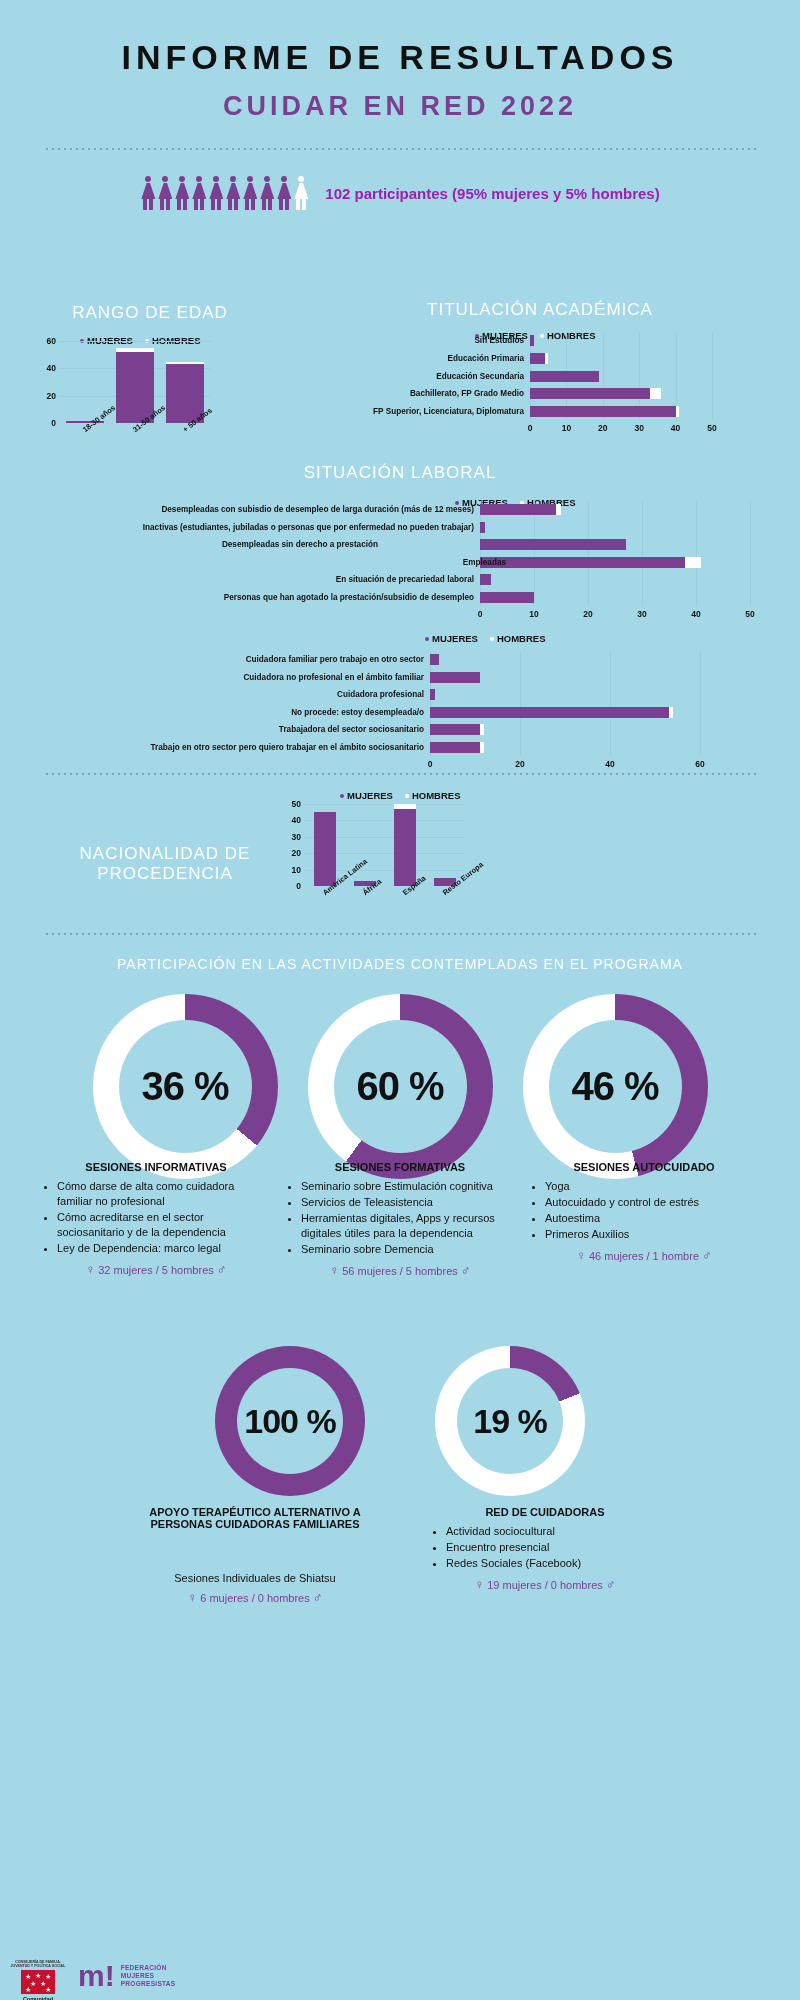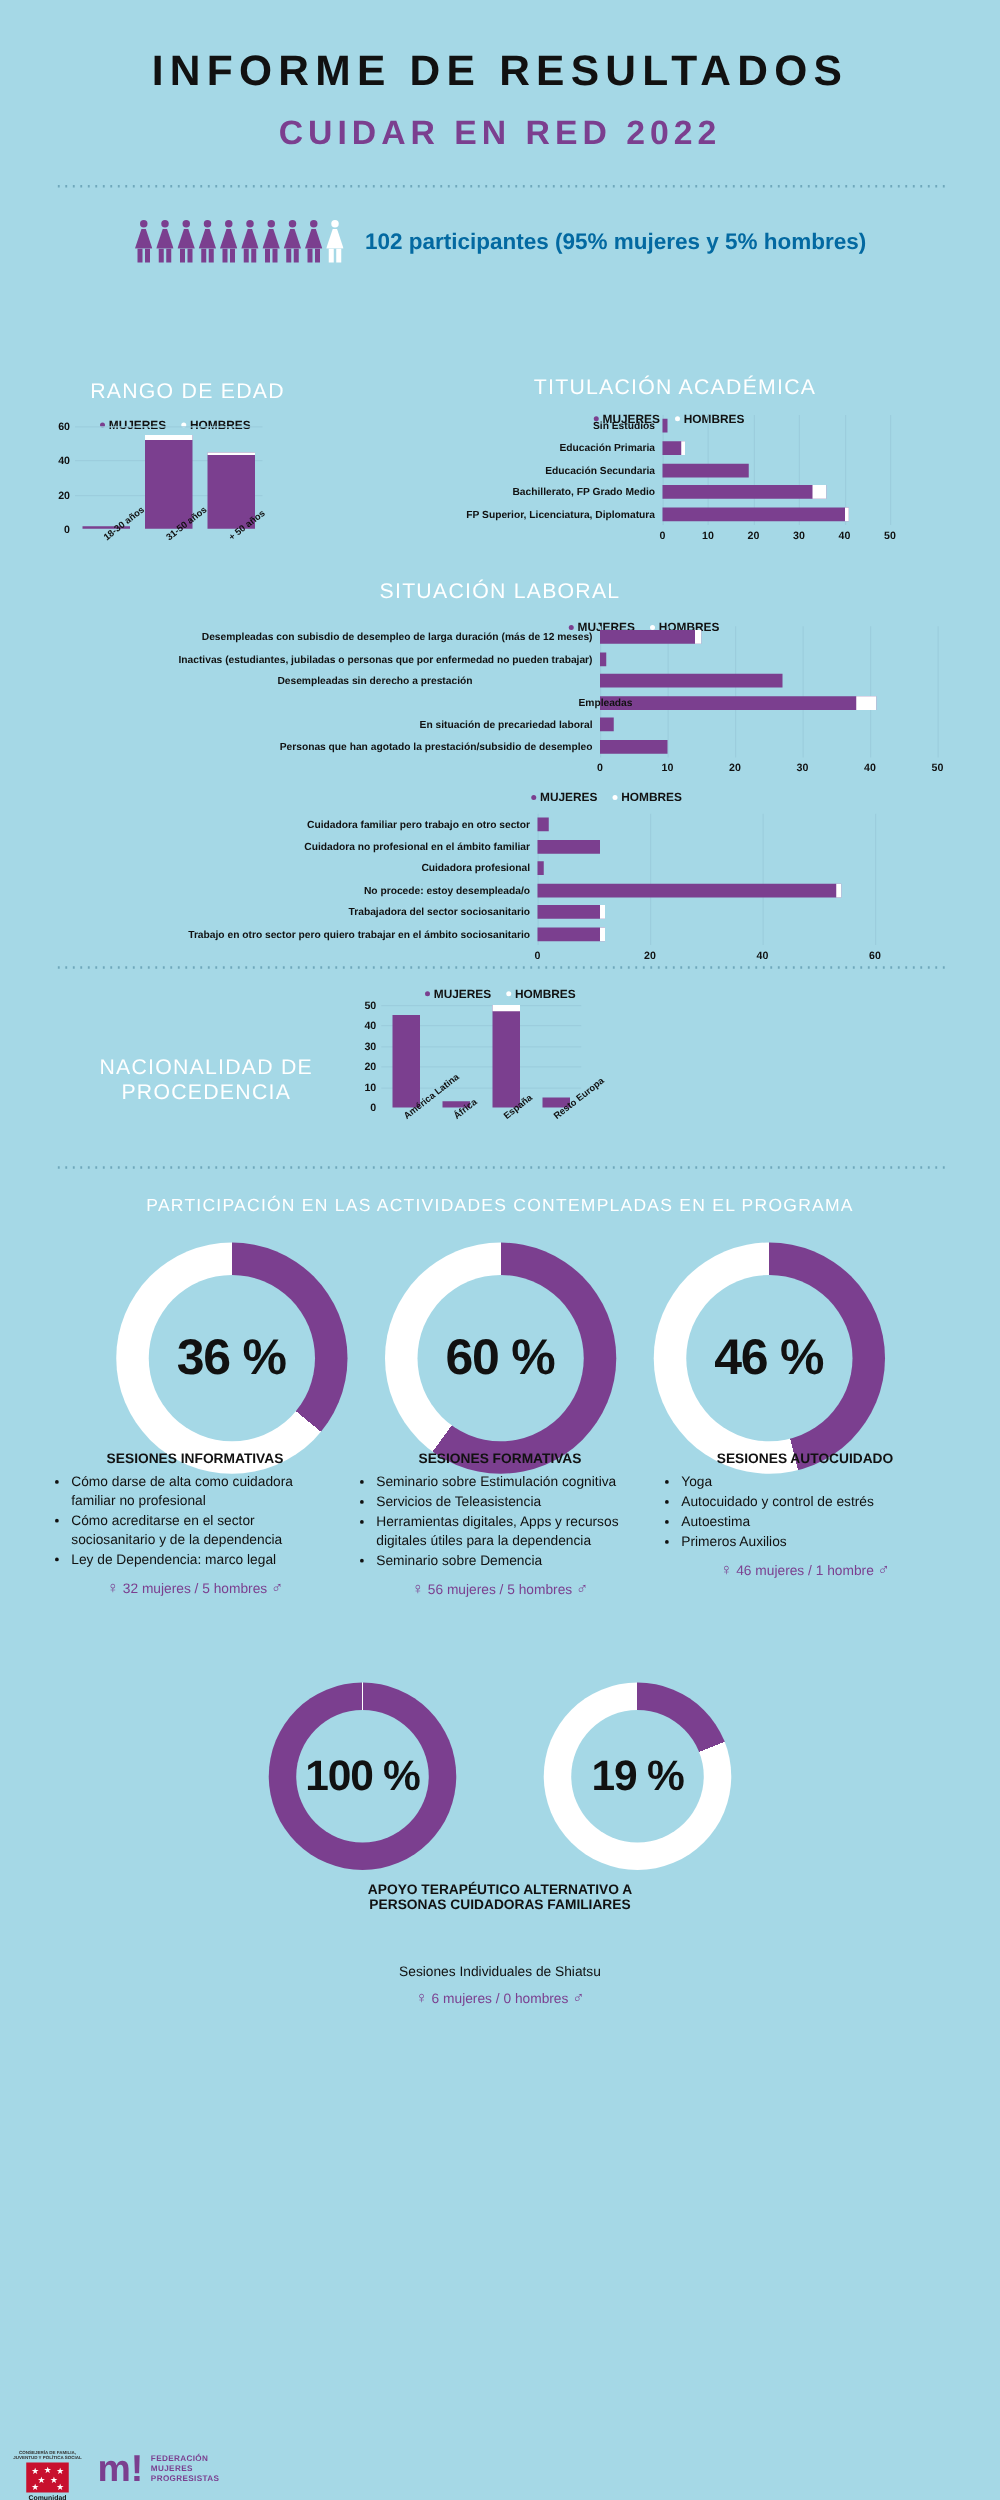--- a/index.html
+++ b/index.html
@@ -29,21 +29,21 @@
   .participants{display:flex;align-items:center;justify-content:center;margin-top:26px;gap:16px;}
   .people{display:flex;gap:1px;}
   .fig{width:16px;height:34px;position:relative;}
   .fig .head{position:absolute;left:5px;top:0;width:6px;height:6px;border-radius:50%;}
   .fig .body{position:absolute;left:1px;top:7px;width:14px;height:16px;
       clip-path:polygon(38% 0,62% 0,100% 100%,0 100%);}
   .fig .l1{position:absolute;left:3px;top:23px;width:4px;height:11px;}
   .fig .l2{position:absolute;right:3px;top:23px;width:4px;height:11px;}
   .fig.p .head,.fig.p .body,.fig.p .l1,.fig.p .l2{background:#7b3f8f;}
   .fig.w .head,.fig.w .body,.fig.w .l1,.fig.w .l2{background:#ffffff;}
-  .participants .ptext{font-size:18px;font-weight:700;color:#0369a1;}
+  .participants .ptext{font-size:15px;font-weight:700;color:#a21caf;}
 
   
   .sec-title{color:#fff;font-size:17px;letter-spacing:1px;text-align:center;}
   .legend{font-size:9.5px;font-weight:700;color:#111;display:flex;gap:12px;align-items:center;}
   .legend .sw{display:inline-block;width:4px;height:4px;border-radius:50%;margin-right:3px;vertical-align:middle;}
   .sw.mu{background:#7b3f8f;}
   .sw.ho{background:#ffffff;}
 
   
   .abs{position:absolute;}
@@ -402,20 +402,29 @@
           </div>
         </div>
       </div>
 
     <div class="abs" style="left:0;top:540px;width:800px;display:flex;justify-content:center;gap:60px;" id="act-cols-bottom">
         <div style="width: 230px;">
           <div class="act-title">APOYO TERAPÉUTICO ALTERNATIVO A PERSONAS CUIDADORAS FAMILIARES</div>
           <div class="act-title" style="font-weight: 400; margin-top: 42px;">Sesiones Individuales de Shiatsu</div>
           <div class="counts"><span class="g">♀</span> <span>6 mujeres / 0 hombres</span> <span class="g">♂</span></div>
         </div>
+        <div style="width: 230px;">
+          <div class="act-title">RED DE CUIDADORAS</div>
+          <ul class="act-list">
+            <li>Actividad sociocultural</li>
+            <li>Encuentro presencial</li>
+            <li>Redes Sociales (Facebook)</li>
+          </ul>
+          <div class="counts"><span class="g">♀</span> <span>19 mujeres / 0 hombres</span> <span class="g">♂</span></div>
+        </div>
       </div>
   </div>
 
   <div class="footer">
     <div class="logo-cm">
       <div style="font-size:3.6px;font-weight:700;color:#333;text-align:center;margin-bottom:2px;">CONSEJERÍA DE FAMILIA, JUVENTUD Y POLÍTICA SOCIAL</div>
       <div class="cm-box">
         <span class="cm-star" style="left:4px;top:3px;">★</span>
         <span class="cm-star" style="left:14px;top:2px;">★</span>
         <span class="cm-star" style="left:24px;top:3px;">★</span>

